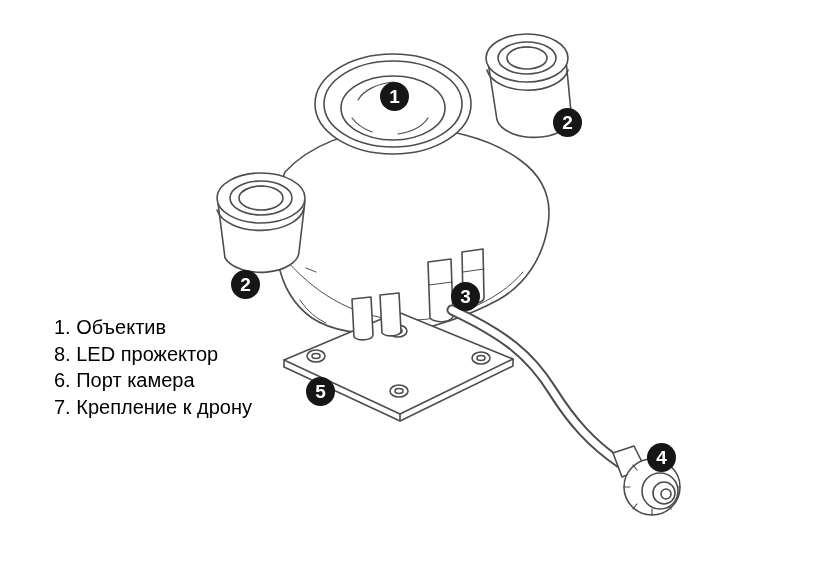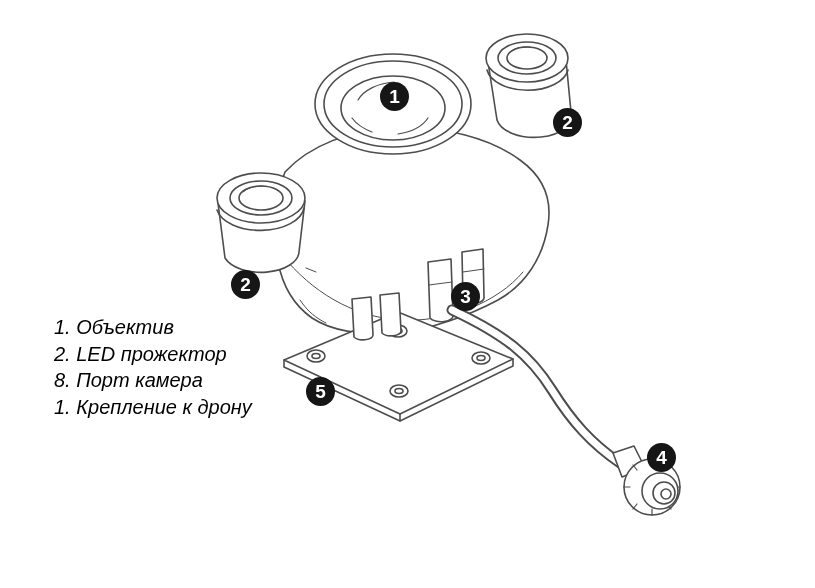--- a/index.html
+++ b/index.html
@@ -37,21 +37,21 @@
   }
   .legend {
     position: absolute;
     left: 54px;
     top: 314px;
     color: #000000;
     font-size: 20px;
     line-height: 26.5px;
     white-space: nowrap;
   }
-  .legend-item { display: block; font-style: italic; }
+  .legend-item { display: block; }
   svg * { vector-effect: non-scaling-stroke; }
 </style>
 </head>
 <body>
 
 <div class="stage">
 
   <svg class="drawing" width="815" height="588" viewBox="0 0 815 588" fill="none" stroke="#4d4d4d" stroke-width="1.6" stroke-linecap="round" stroke-linejoin="round">
 
     <g>
@@ -136,18 +136,18 @@
 
   <div class="badge" style="left:380px; top:82px;">1</div>
   <div class="badge" style="left:553px; top:108px;">2</div>
   <div class="badge" style="left:231px; top:270px;">2</div>
   <div class="badge" style="left:451px; top:282px;">3</div>
   <div class="badge" style="left:306px; top:377px;">5</div>
   <div class="badge" style="left:647px; top:443px;">4</div>
 
   <div class="legend">
     <span class="legend-item">1. Объектив</span>
-    <span class="legend-item">2. LED прожектор</span>
-    <span class="legend-item">8. Порт камера</span>
-    <span class="legend-item">1. Крепление к дрону</span>
+    <span class="legend-item">8. LED прожектор</span>
+    <span class="legend-item">6. Порт камера</span>
+    <span class="legend-item">7. Крепление к дрону</span>
   </div>
 
 </div>
 
 </body></html>

